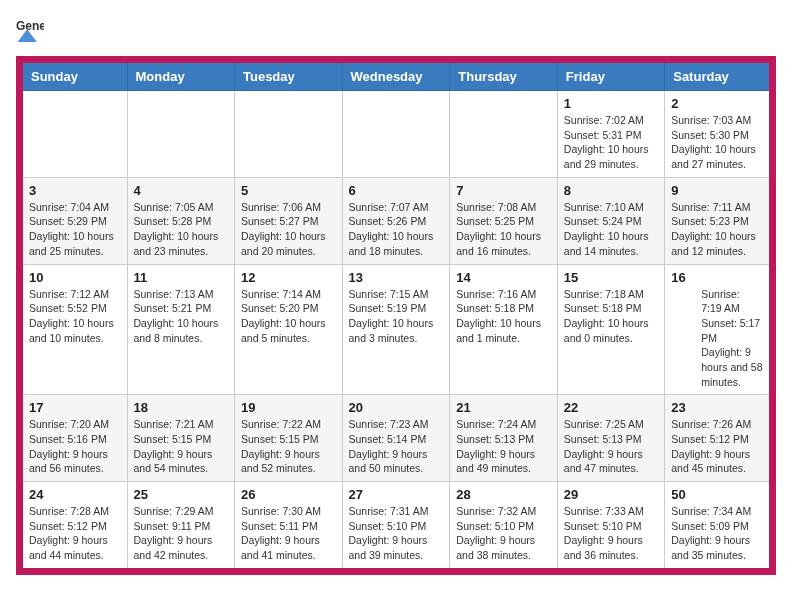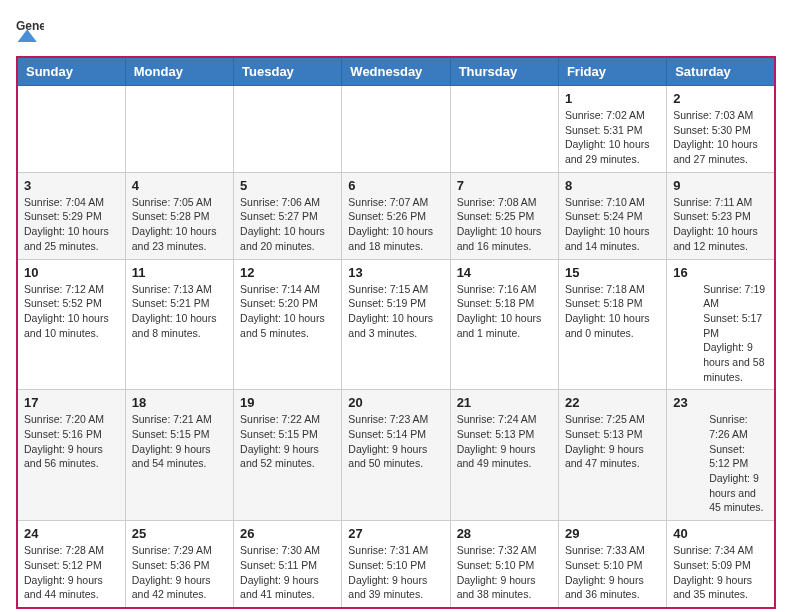--- a/index.html
+++ b/index.html
@@ -44,21 +44,21 @@
       color: #333;
       line-height: 1.1;
     }
     .location {
       font-size: 15px;
       color: #555;
     }
     .calendar {
       width: 100%;
       border-collapse: collapse;
-      border: 2px solid #be185d;
+      border: 7px solid #be185d;
     }
     .calendar th {
       background-color: #3a7bbf;
       color: #fff;
       font-size: 13px;
       font-weight: bold;
       padding: 6px 8px;
       text-align: left;
       border: 1px solid #2d6aaa;
     }
@@ -267,36 +267,36 @@
 Daylight: 9 hours and 49 minutes.</div>
         </td>
         <td>
           <div class="day-number">22</div>
           <div class="day-info" style="white-space: pre-line;">Sunrise: 7:25 AM
 Sunset: 5:13 PM
 Daylight: 9 hours and 47 minutes.</div>
         </td>
         <td>
           <div class="day-number">23</div>
-          <div class="day-info" style="white-space: pre-line; margin-left: 36px;">Sunrise: 7:26 AM
+          <div class="day-info" style="white-space: pre-line;">Sunrise: 7:26 AM
 Sunset: 5:12 PM
 Daylight: 9 hours and 45 minutes.</div>
         </td>
       </tr>
       <tr>
         <td>
           <div class="day-number">24</div>
           <div class="day-info" style="white-space: pre-line;">Sunrise: 7:28 AM
 Sunset: 5:12 PM
 Daylight: 9 hours and 44 minutes.</div>
         </td>
         <td>
           <div class="day-number">25</div>
           <div class="day-info" style="white-space: pre-line;">Sunrise: 7:29 AM
-Sunset: 5:36 PM
+Sunset: 9:11 PM
 Daylight: 9 hours and 42 minutes.</div>
         </td>
         <td>
           <div class="day-number">26</div>
           <div class="day-info" style="white-space: pre-line;">Sunrise: 7:30 AM
 Sunset: 5:11 PM
 Daylight: 9 hours and 41 minutes.</div>
         </td>
         <td>
           <div class="day-number">27</div>
@@ -310,20 +310,20 @@
 Sunset: 5:10 PM
 Daylight: 9 hours and 38 minutes.</div>
         </td>
         <td>
           <div class="day-number">29</div>
           <div class="day-info" style="white-space: pre-line;">Sunrise: 7:33 AM
 Sunset: 5:10 PM
 Daylight: 9 hours and 36 minutes.</div>
         </td>
         <td>
-          <div class="day-number">40</div>
+          <div class="day-number">50</div>
           <div class="day-info" style="white-space: pre-line;">Sunrise: 7:34 AM
 Sunset: 5:09 PM
 Daylight: 9 hours and 35 minutes.</div>
         </td>
       </tr>
     </tbody>
 </table>
 
 </body></html>

